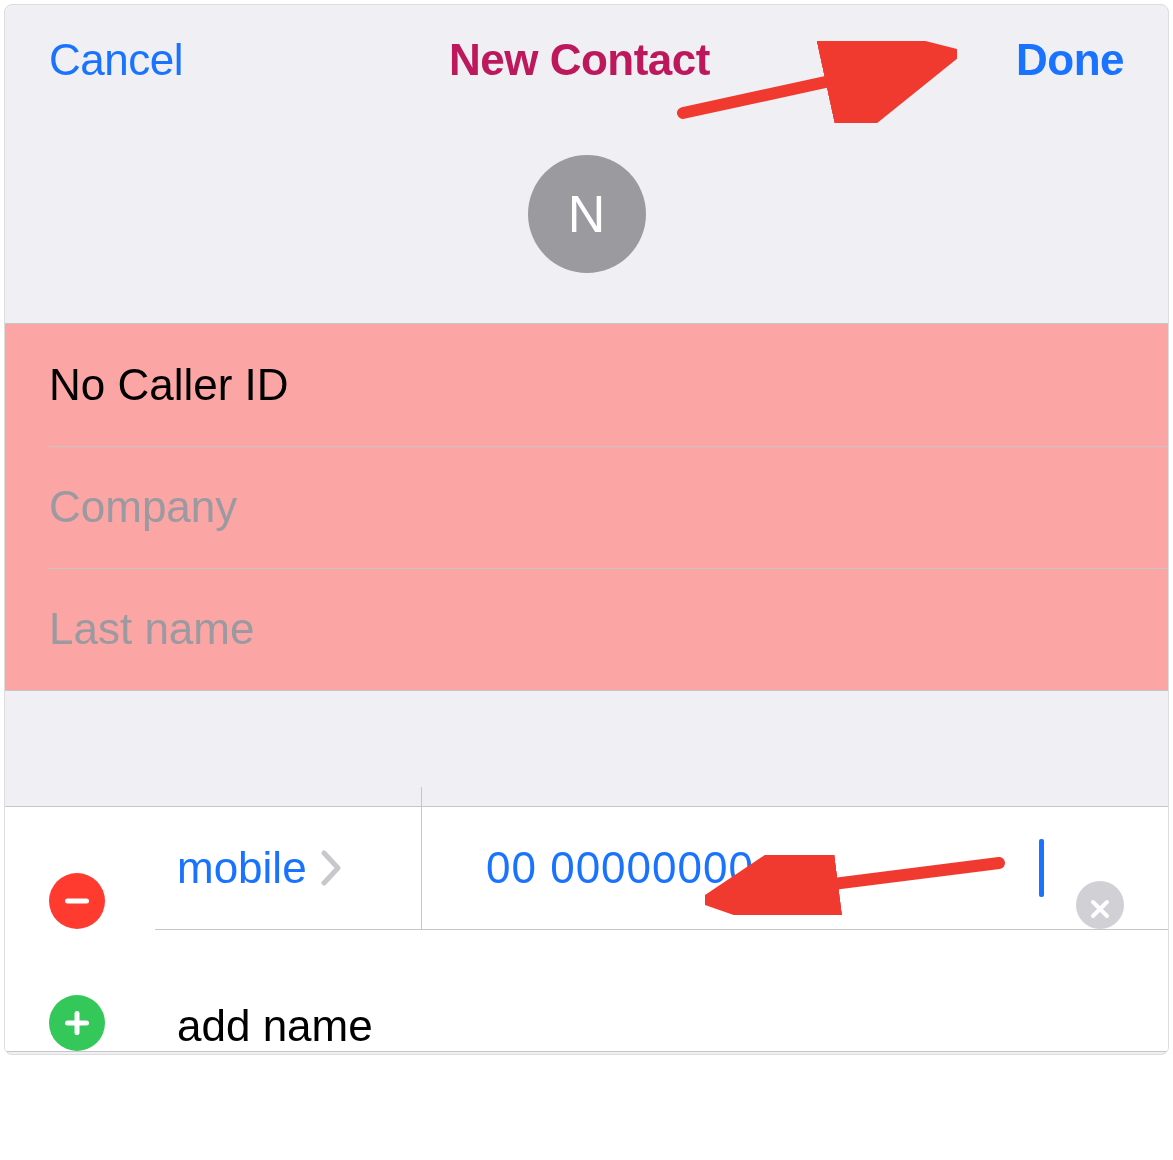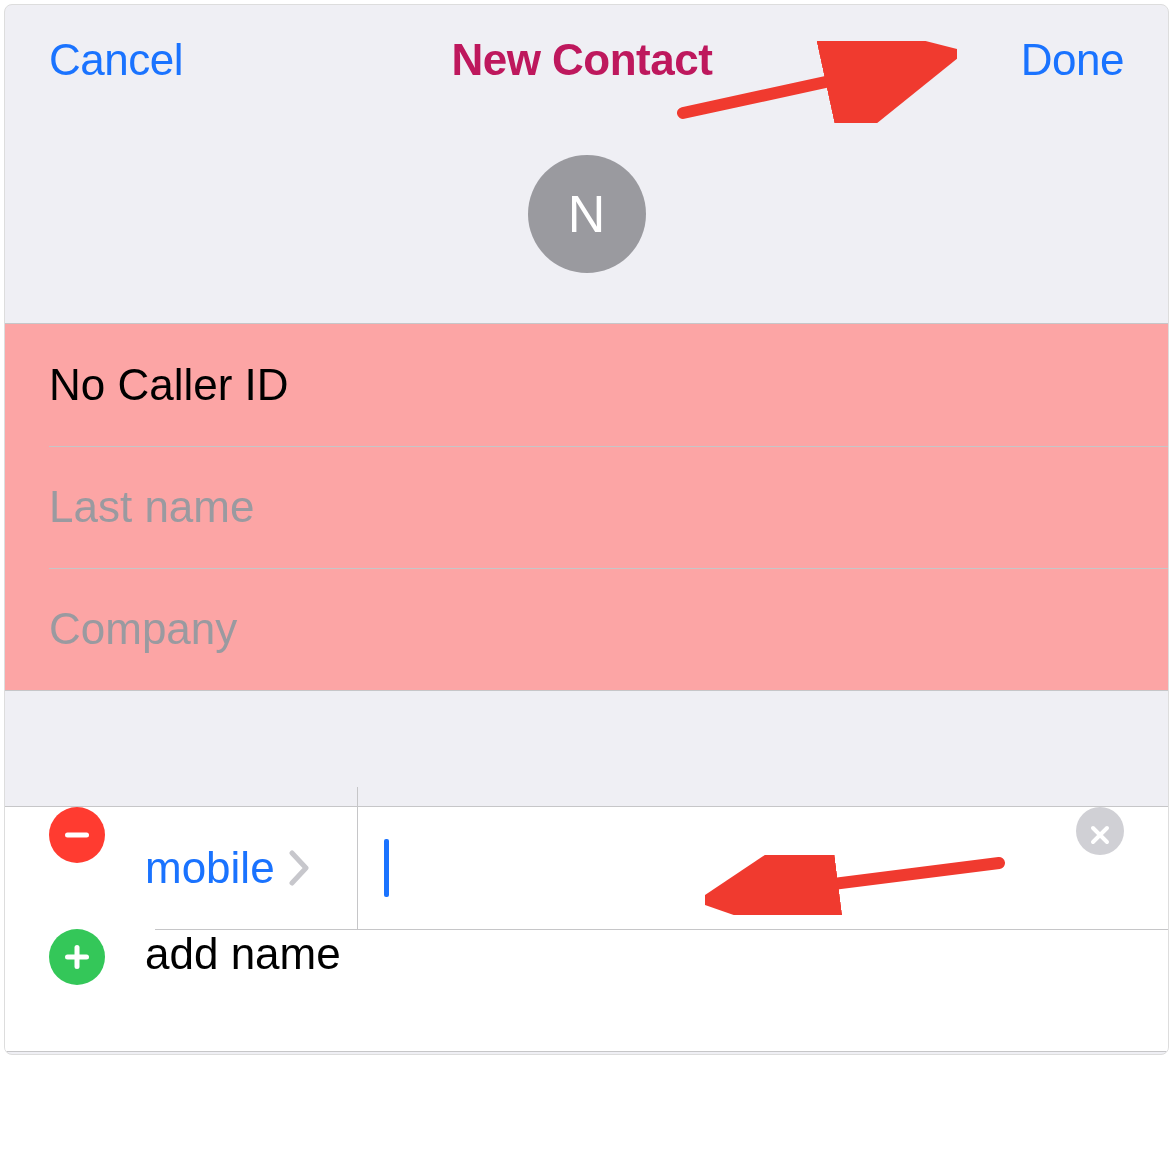--- a/index.html
+++ b/index.html
@@ -36,21 +36,21 @@
       color: #1a73ff;
       letter-spacing: -0.5px;
       cursor: pointer;
       user-select: none;
     }
     .nav-title {
       font-weight: 600;
       color: #be185d;
       letter-spacing: -0.5px;
     }
-    .nav-done { font-weight: 400; margin-left: 40px; }
+    .nav-done { font-weight: 700; margin-left: 40px; }
 
     
     .avatar-zone {
       display: flex;
       justify-content: center;
       padding-top: 40px;
       padding-bottom: 50px;
     }
     .avatar {
       width: 118px;
@@ -103,24 +103,25 @@
 
     
     .phone-section {
       background: #fff;
       border-top: 1px solid #c6c6c8;
       border-bottom: 1px solid #c6c6c8;
     }
     .phone-row {
       height: 122px;
       display: flex;
-      align-items: flex-start;
+      align-items: flex-end;
       font-size: 44px;
       position: relative;
       padding-left: 44px;
+      gap: 32px;
     }
     .phone-row + .phone-row::before {
       content: "";
       position: absolute;
       top: 0;
       left: 150px;
       right: 0;
       height: 1px;
       background: #c6c6c8;
     }
@@ -226,24 +227,24 @@
     <div class="avatar">
       <span>N</span>
     </div>
   </div>
 
   <div class="section">
     <div class="field-row">
       <input class="field-input" value="No Caller ID" style="">
     </div>
     <div class="field-row">
+      <input class="field-input" placeholder="Company" style="">
+    </div>
+    <div class="field-row">
       <input class="field-input" placeholder="Last name" style="">
-    </div>
-    <div class="field-row">
-      <input class="field-input" placeholder="Company" style="">
     </div>
   </div>
 
   <div class="gap"></div>
 
   <div class="phone-section">
 
     <div class="phone-row">
       <div class="circle-btn circle-minus">
         <span>
@@ -258,20 +259,21 @@
         <span class="chevron">
           <svg viewBox="0 0 22 36">
               <polyline points="3,3 17,18 3,33" fill="none" stroke="#c7c7cc" stroke-width="5" stroke-linecap="round" stroke-linejoin="round"></polyline>
             </svg>
         </span>
       </div>
 
       <div class="vdiv"></div>
 
       <div class="phone-number-holder">
+        <span class="phone-number">00 00000000</span>
         <div class="cursor-bar"></div>
       </div>
 
       <div class="clear-btn">
         <span>
           <svg viewBox="0 0 22 22">
               <path d="M4 4 L18 18 M18 4 L4 18" stroke="#fff" stroke-width="4" stroke-linecap="round"></path>
             </svg>
         </span>
       </div>

